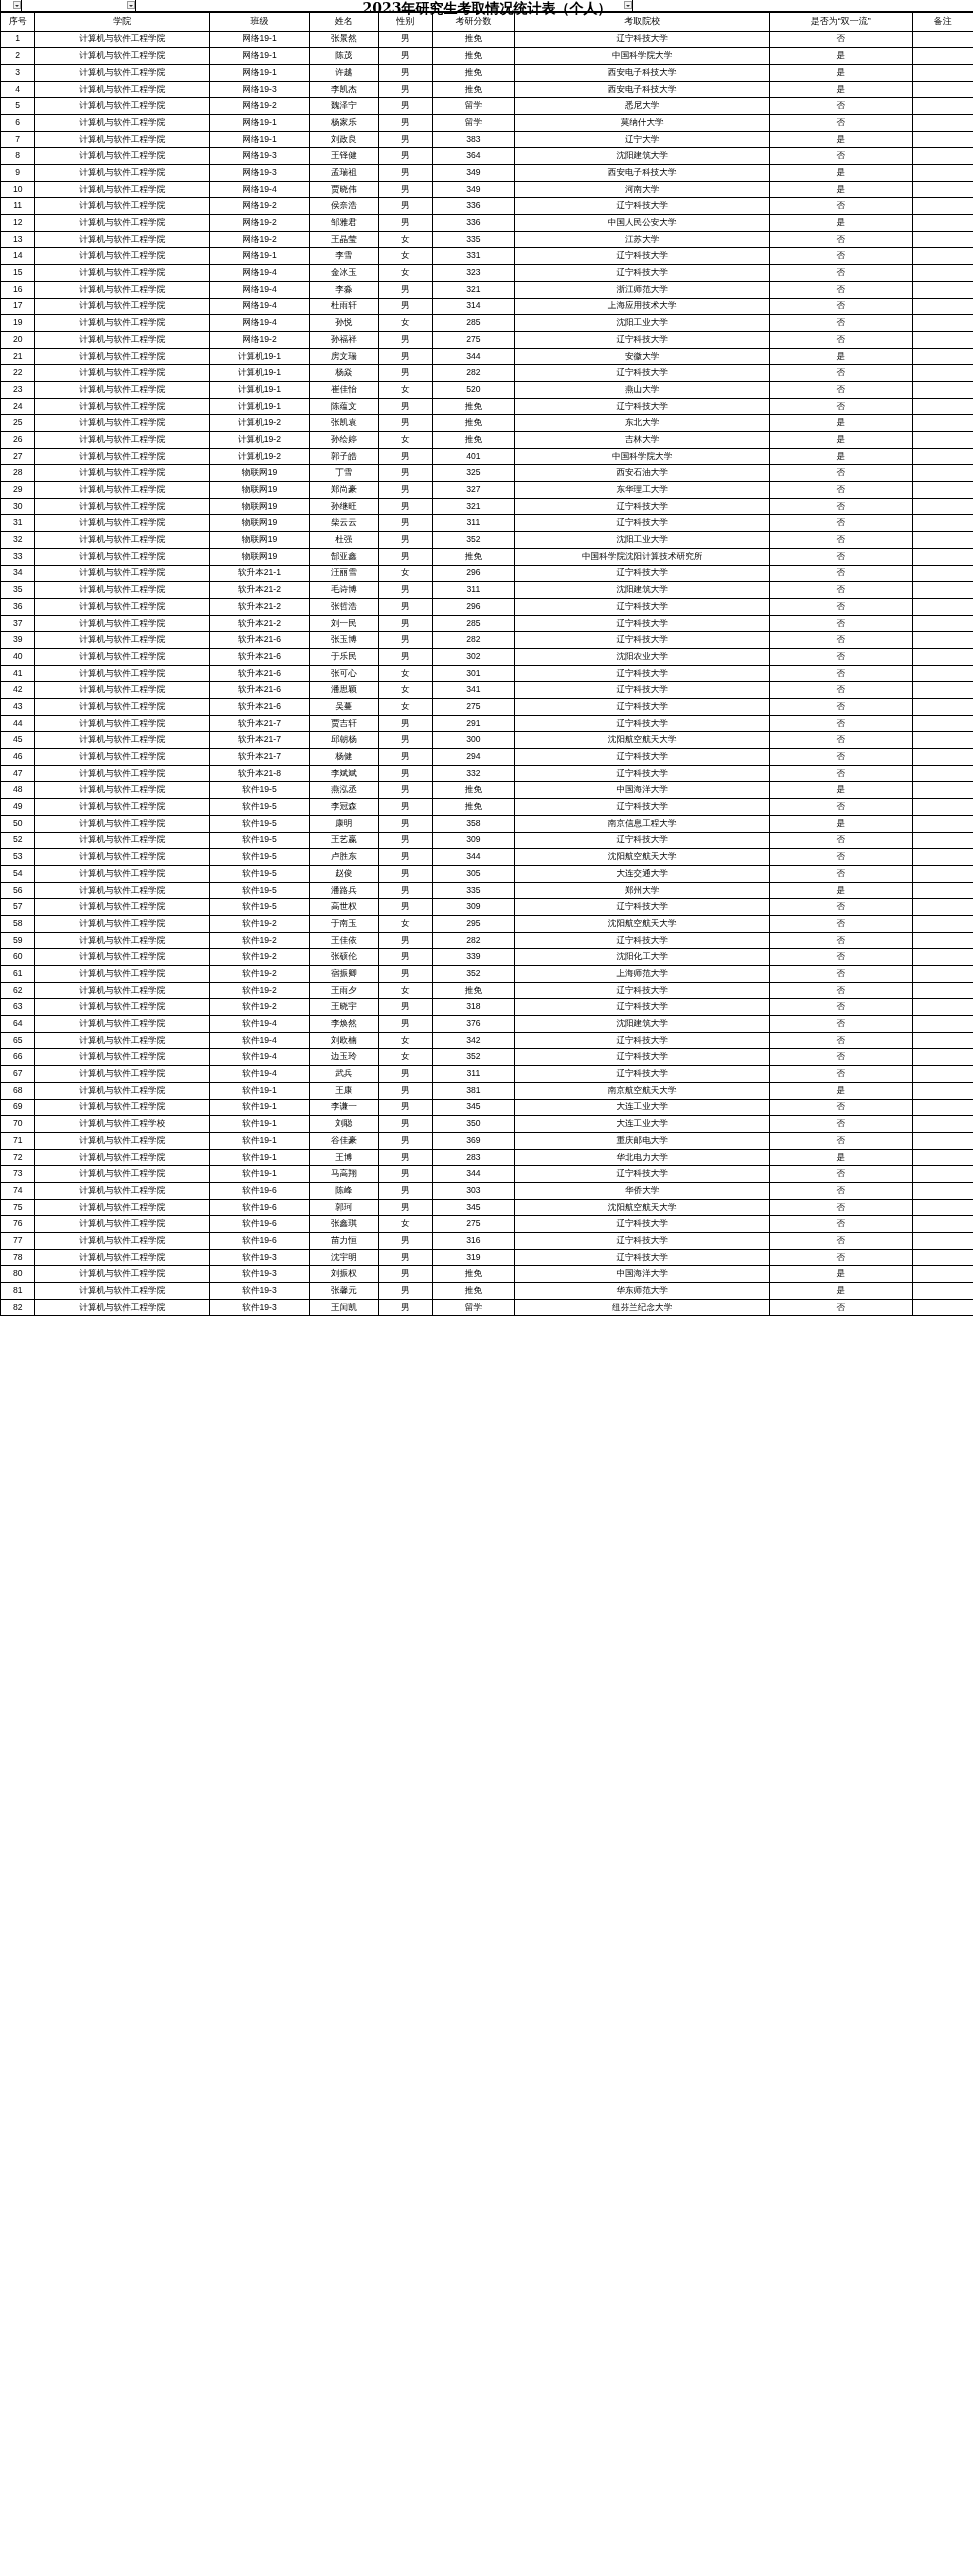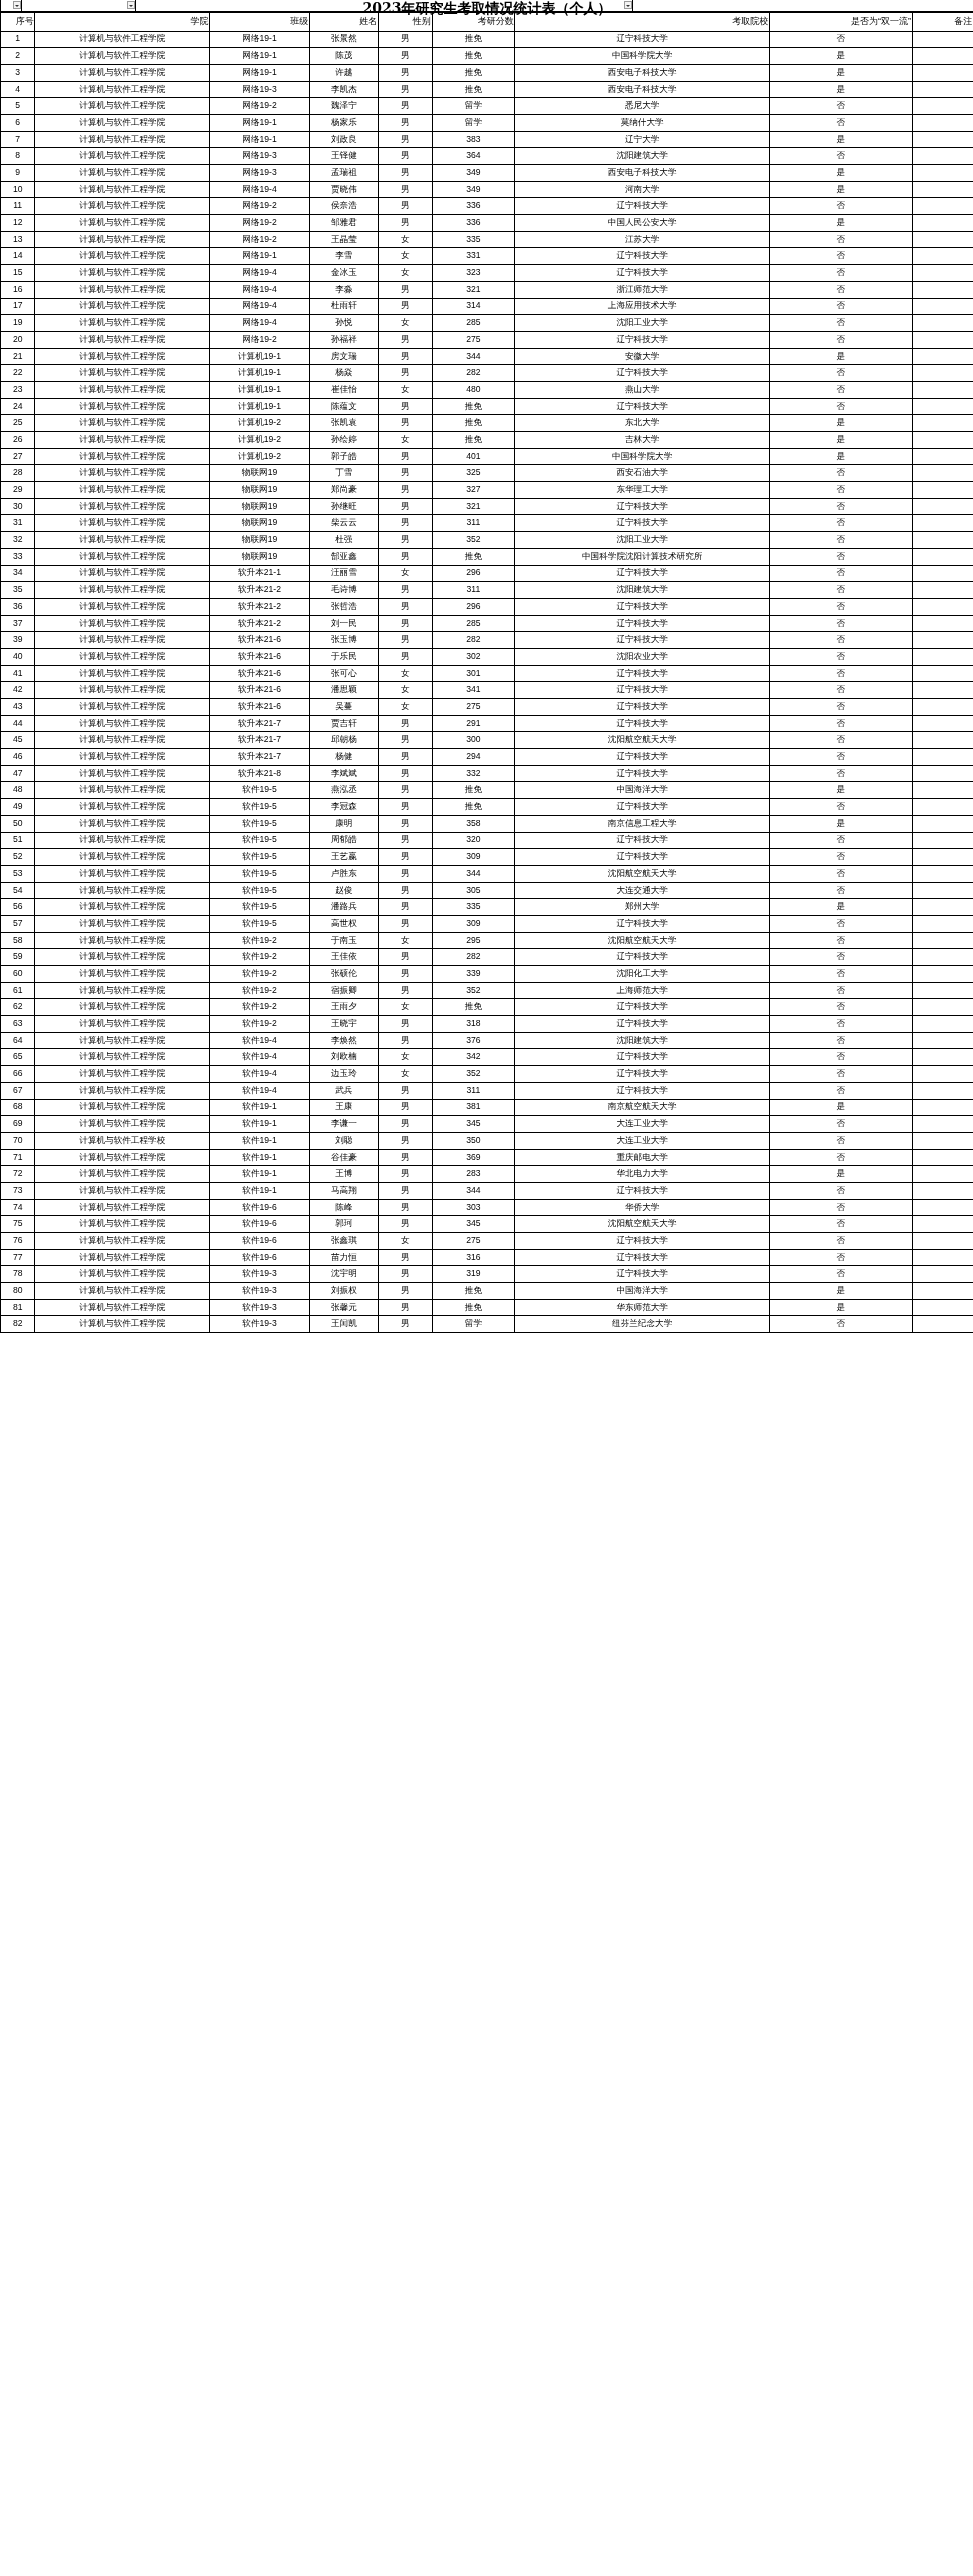--- a/index.html
+++ b/index.html
@@ -78,21 +78,20 @@
     vertical-align: middle;
     color: #000;
     padding: 1.5px 0.7px;
     overflow: hidden;
     white-space: nowrap;
     font-weight: normal;
   }
   table.grid thead td {
     height: 15px;
     font-size: 9px;
-    text-align: right;
   }
   table.grid tbody td {
     height: 12.7px;
   }
   td.wrap { white-space: normal; line-height: 8.2px; font-size: 8.2px;}
   
   col.c0 { width: 22.4px; }
   col.c1 { width: 114px; }
   col.c2 { width: 65px; }
   col.c3 { width: 45px; }
@@ -379,21 +378,21 @@
           <td>辽宁科技大学</td>
           <td>否</td>
           <td></td>
         </tr>
         <tr>
           <td>23</td>
           <td>计算机与软件工程学院</td>
           <td>计算机19-1</td>
           <td>崔佳怡</td>
           <td>女</td>
-          <td>480</td>
+          <td>520</td>
           <td>燕山大学</td>
           <td>否</td>
           <td></td>
         </tr>
         <tr>
           <td>24</td>
           <td>计算机与软件工程学院</td>
           <td>计算机19-1</td>
           <td>陈蕴文</td>
           <td>男</td>
@@ -668,31 +667,20 @@
         </tr>
         <tr>
           <td>50</td>
           <td>计算机与软件工程学院</td>
           <td>软件19-5</td>
           <td>康明</td>
           <td>男</td>
           <td>358</td>
           <td>南京信息工程大学</td>
           <td>是</td>
-          <td></td>
-        </tr>
-        <tr>
-          <td>51</td>
-          <td>计算机与软件工程学院</td>
-          <td>软件19-5</td>
-          <td>周郁皓</td>
-          <td>男</td>
-          <td>320</td>
-          <td>辽宁科技大学</td>
-          <td>否</td>
           <td></td>
         </tr>
         <tr>
           <td>52</td>
           <td>计算机与软件工程学院</td>
           <td>软件19-5</td>
           <td>王艺赢</td>
           <td>男</td>
           <td>309</td>
           <td>辽宁科技大学</td>

